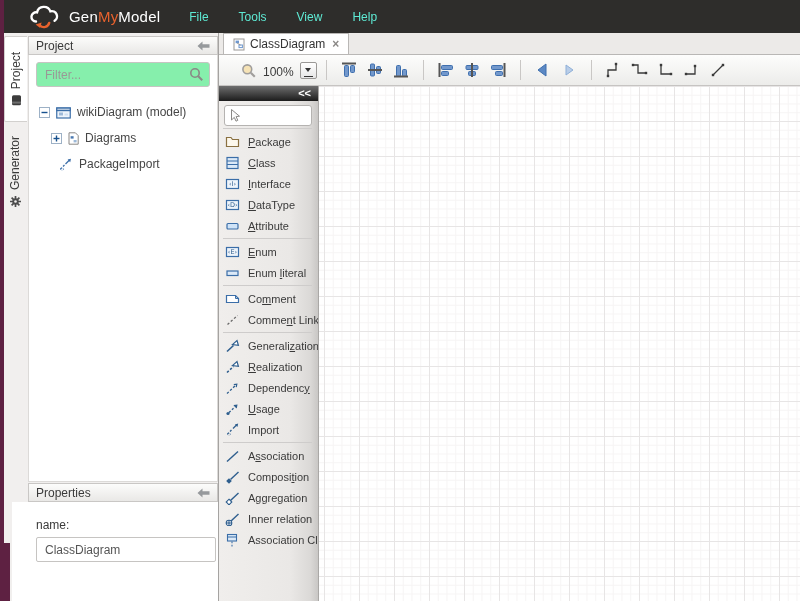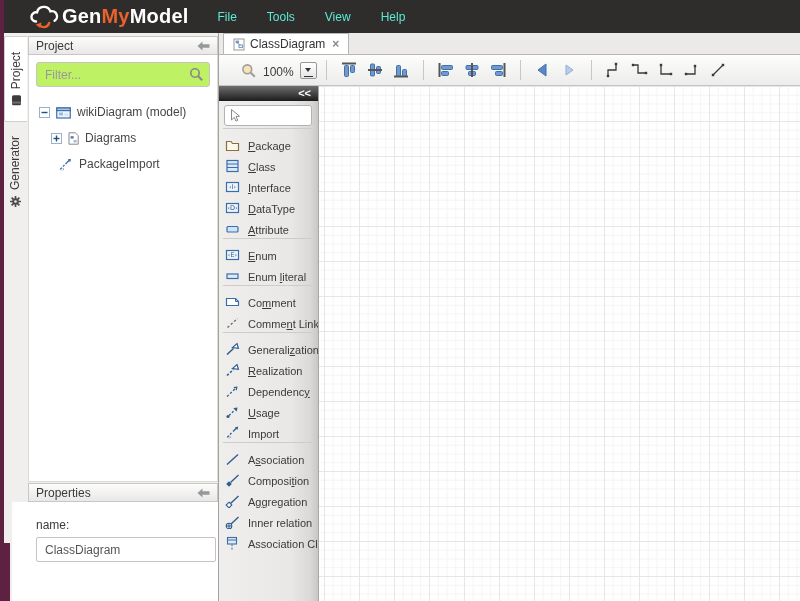--- a/index.html
+++ b/index.html
@@ -4,21 +4,21 @@
 <style>
   html,body{margin:0;padding:0;}
   body{width:800px;height:601px;position:relative;overflow:hidden;background:#fff;
        font-family:"Liberation Sans",sans-serif;-webkit-font-smoothing:antialiased;}
   svg{display:block}
 
   
   #topbar{position:absolute;left:0;top:0;width:800px;height:33px;background:#2e2d2b;
           display:flex;align-items:center;z-index:5;}
   .logo{margin-left:26px}
-  .brand{color:#fff;font-size:20px;font-weight:bold;letter-spacing:.2px}
+  .brand{color:#fff;font-size:15px;font-weight:normal;margin-left:7px;letter-spacing:.2px}
   .brand .my{color:#e8622d}
   .menus{display:flex;margin-left:14px}
   .menu{color:#5eead4;font-size:12px;padding:0 15px;cursor:default}
 
   
   #maroon-strip{position:absolute;left:0;top:0;width:4px;height:601px;background:#5e2142;z-index:10}
   #maroon-foot{position:absolute;left:0;top:543px;width:10px;height:58px;background:#5e2142;z-index:10}
 
   
   #rail{position:absolute;left:4px;top:33px;width:22px;height:568px;background:#f1efee;z-index:1}
@@ -32,21 +32,21 @@
   #side-bg{position:absolute;left:26px;top:33px;width:192px;height:568px;background:#f1efee}
   .panel-header{position:absolute;left:28px;width:190px;height:19px;box-sizing:border-box;
                 background:linear-gradient(#fcfcfb,#e9e8e6);border:1px solid #c9c7c5;
                 display:flex;align-items:center;padding:0 7px;font-size:12px;color:#3a3a3a;z-index:2}
   .ph-title{flex:1}
   #proj-header{top:36px}
   #proj-body{position:absolute;left:28px;top:55px;width:190px;height:427px;box-sizing:border-box;
              background:#fff;border:1px solid #dcdad8;border-top:none;z-index:2}
   .filter-wrap{position:relative;margin:7px 7px 0 7px}
   .filter-wrap input{width:100%;box-sizing:border-box;height:25px;border:1px solid #c6c4c2;border-radius:3px;
-                     padding:0 26px 0 8px;font-size:12px;color:#555;font-family:inherit;outline:none;background:#bef264}
+                     padding:0 26px 0 8px;font-size:12px;color:#555;font-family:inherit;outline:none;background:#86efac}
   .filter-wrap input::placeholder{color:#9a9896}
   .filter-mag{position:absolute;right:6px;top:5px}
   .tree{margin-top:12px;font-size:12px;color:#464646}
   .trow{display:flex;align-items:center;height:26px;gap:6px}
   #trow-1{padding-left:10px}
   #trow-2{padding-left:22px}
   #trow-3{padding-left:29px}
 
   #props-header{top:483px}
   #props-body{position:absolute;left:12px;top:502px;width:206px;height:99px;background:#fff;z-index:2}
@@ -83,21 +83,21 @@
 
   
   #palette{position:absolute;left:0;top:53px;bottom:0;width:100px;box-sizing:border-box;
            background:linear-gradient(90deg,#f0eeec 0%,#eae8e6 72%,#dbd9d7 92%,#c9c7c5 100%);
            border-right:1px solid #aaa8a6;overflow:hidden}
   .phead{height:15px;background:linear-gradient(#6e6e6e,#1c1c1c);color:#fff;text-align:right;
          padding-right:7px;font-size:11px;font-weight:bold;line-height:14px;box-sizing:border-box;cursor:default}
   .ptool{margin:4px 6px 2px 5px;height:21px;background:#fff;border:1px solid #b5b3b1;border-radius:3px;
          display:flex;align-items:center;padding-left:3px;box-sizing:border-box}
   .psep{height:1px;background:#cecccb;margin:2px 6px 2px 4px}
-  .pi{height:21px;display:flex;align-items:flex-end;padding-left:6px;gap:8px}
+  .pi{height:21px;display:flex;align-items:center;padding-left:6px;gap:8px}
   .pic{width:15px;display:flex;justify-content:center;flex:none}
   .plbl{font-size:11px;color:#3a3a3a;white-space:nowrap}
   .mn{text-decoration:underline}
 </style>
 </head>
 <body>
 
 <div id="app">
 
   <div id="topbar">

